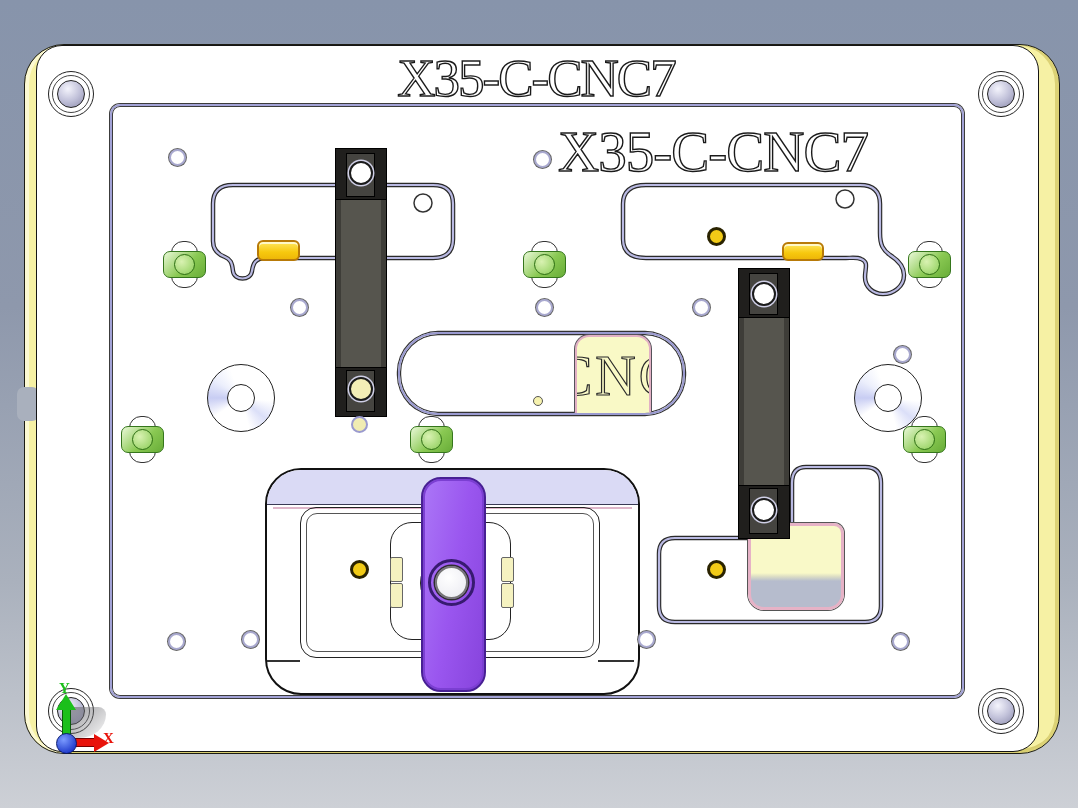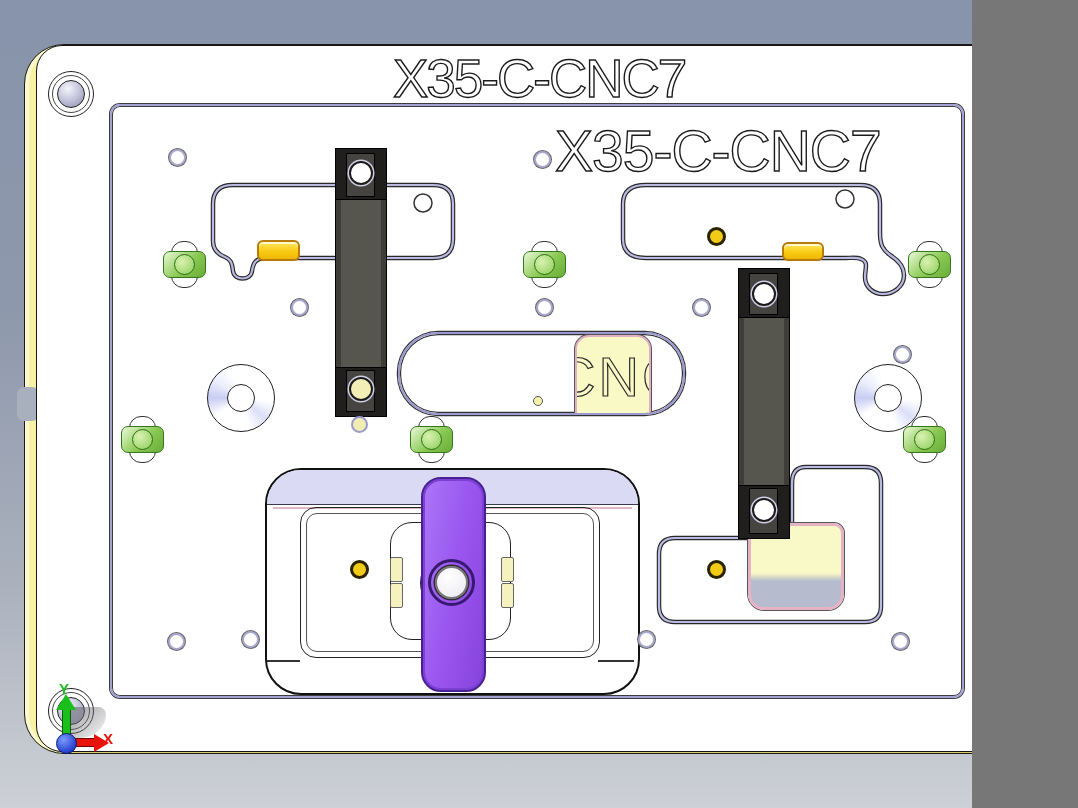--- a/index.html
+++ b/index.html
@@ -1,19 +1,19 @@
 <!DOCTYPE html>
 <html><head>
 <meta charset="utf-8">
 <style>
   html,body{margin:0;padding:0;background:#777;}
   #stage{
-    position:relative;width:972px;height:808px;overflow:hidden;
+    position:relative;width:1078px;height:808px;overflow:hidden;
     background:linear-gradient(180deg,#8794ab 0%,#8e98ac 38%,#aab1bd 72%,#cdd0d6 100%);
-    font-family:Liberation Sans, sans-serif;
+    font-family:Liberation Serif, serif;
   }
   .a{position:absolute;}
   
   .base-plate{left:24px;top:44px;width:1034px;height:708px;border-radius:40px;
     background:#f6f1a4;border:1.5px solid #1c1c14;
     box-shadow:inset 4px 0 0 #fcf9d2, inset -4px 0 0 #dcd276, inset 0 -4px 0 #d8ce70;}
   .strip-gap{left:17px;top:387px;width:22px;height:34px;background:#a9b0bd;border-radius:7px;}
   .top-plate{left:36px;top:45px;width:1001px;height:705px;border-radius:26px;
     background:#ffffff;border:1.6px solid #151515;}
   .inner-plate{left:110px;top:104px;width:850px;height:590px;border-radius:10px;

